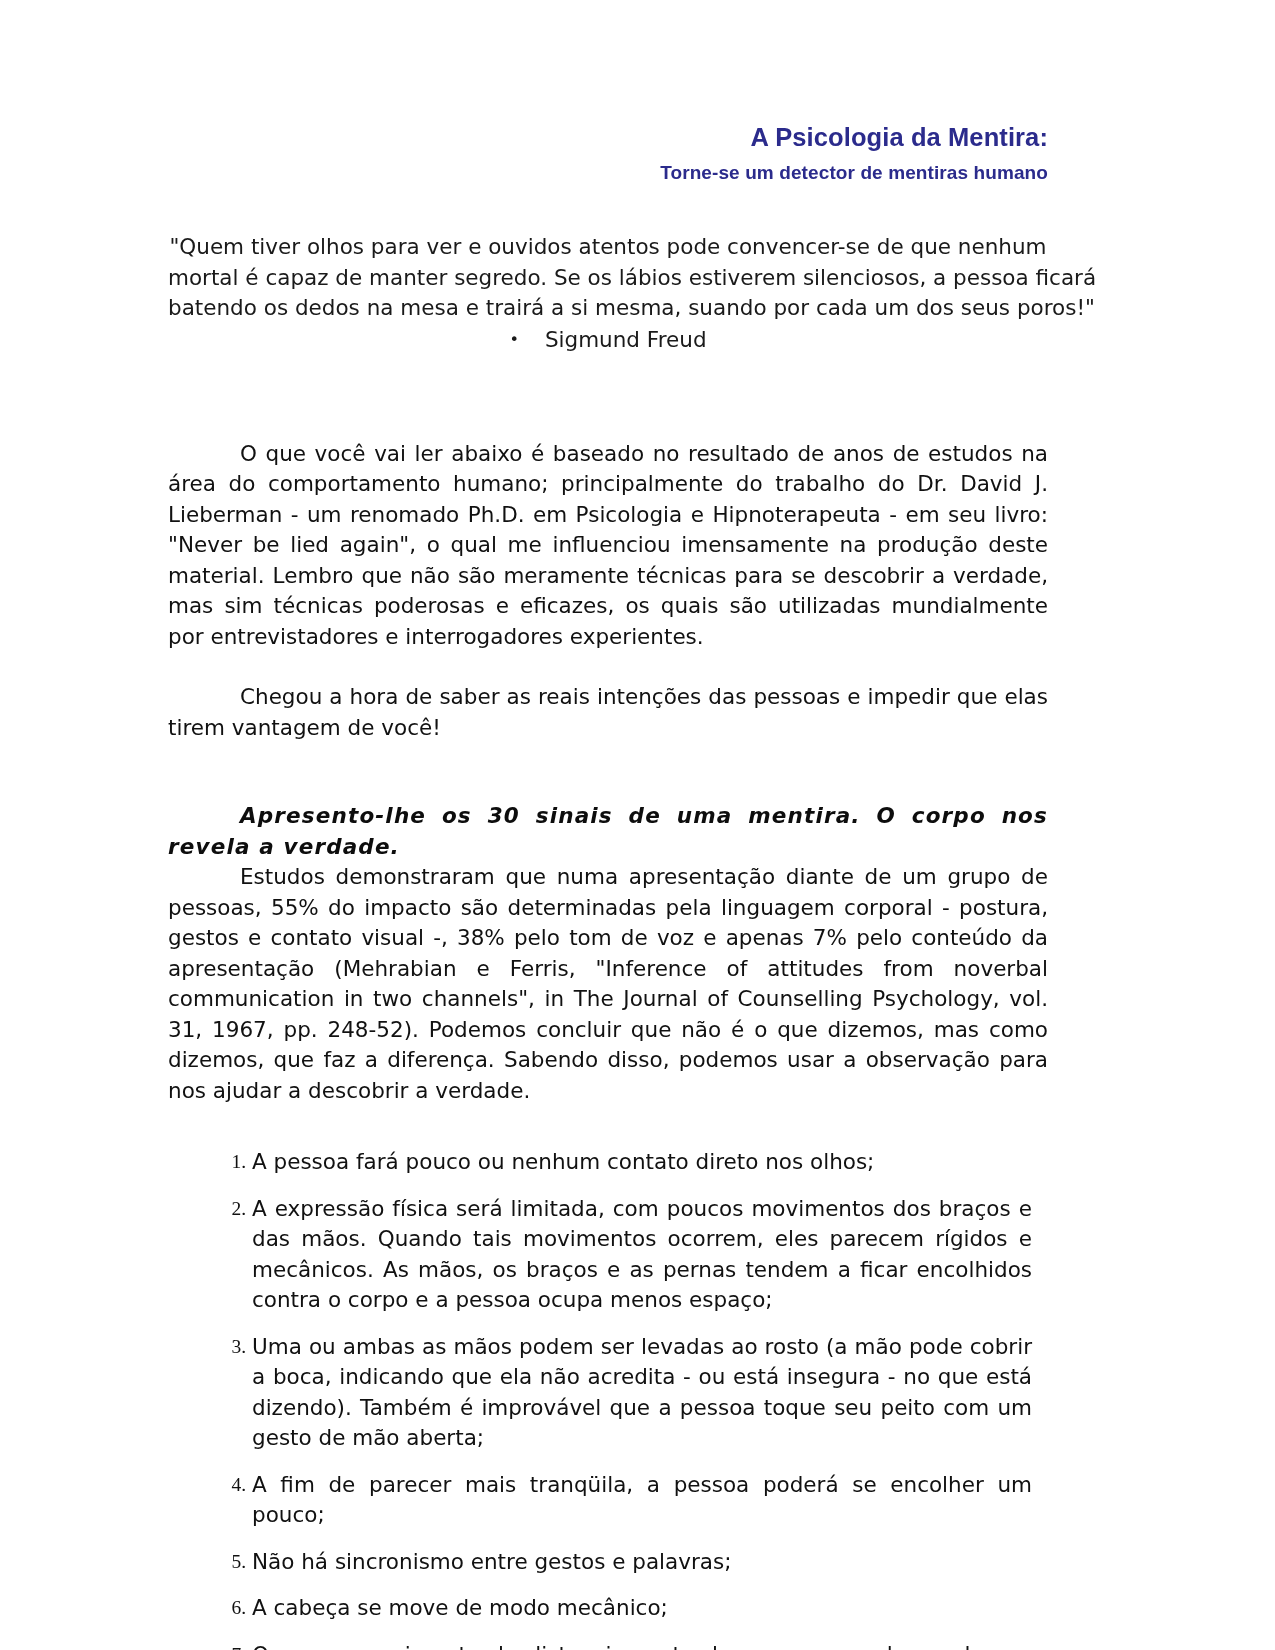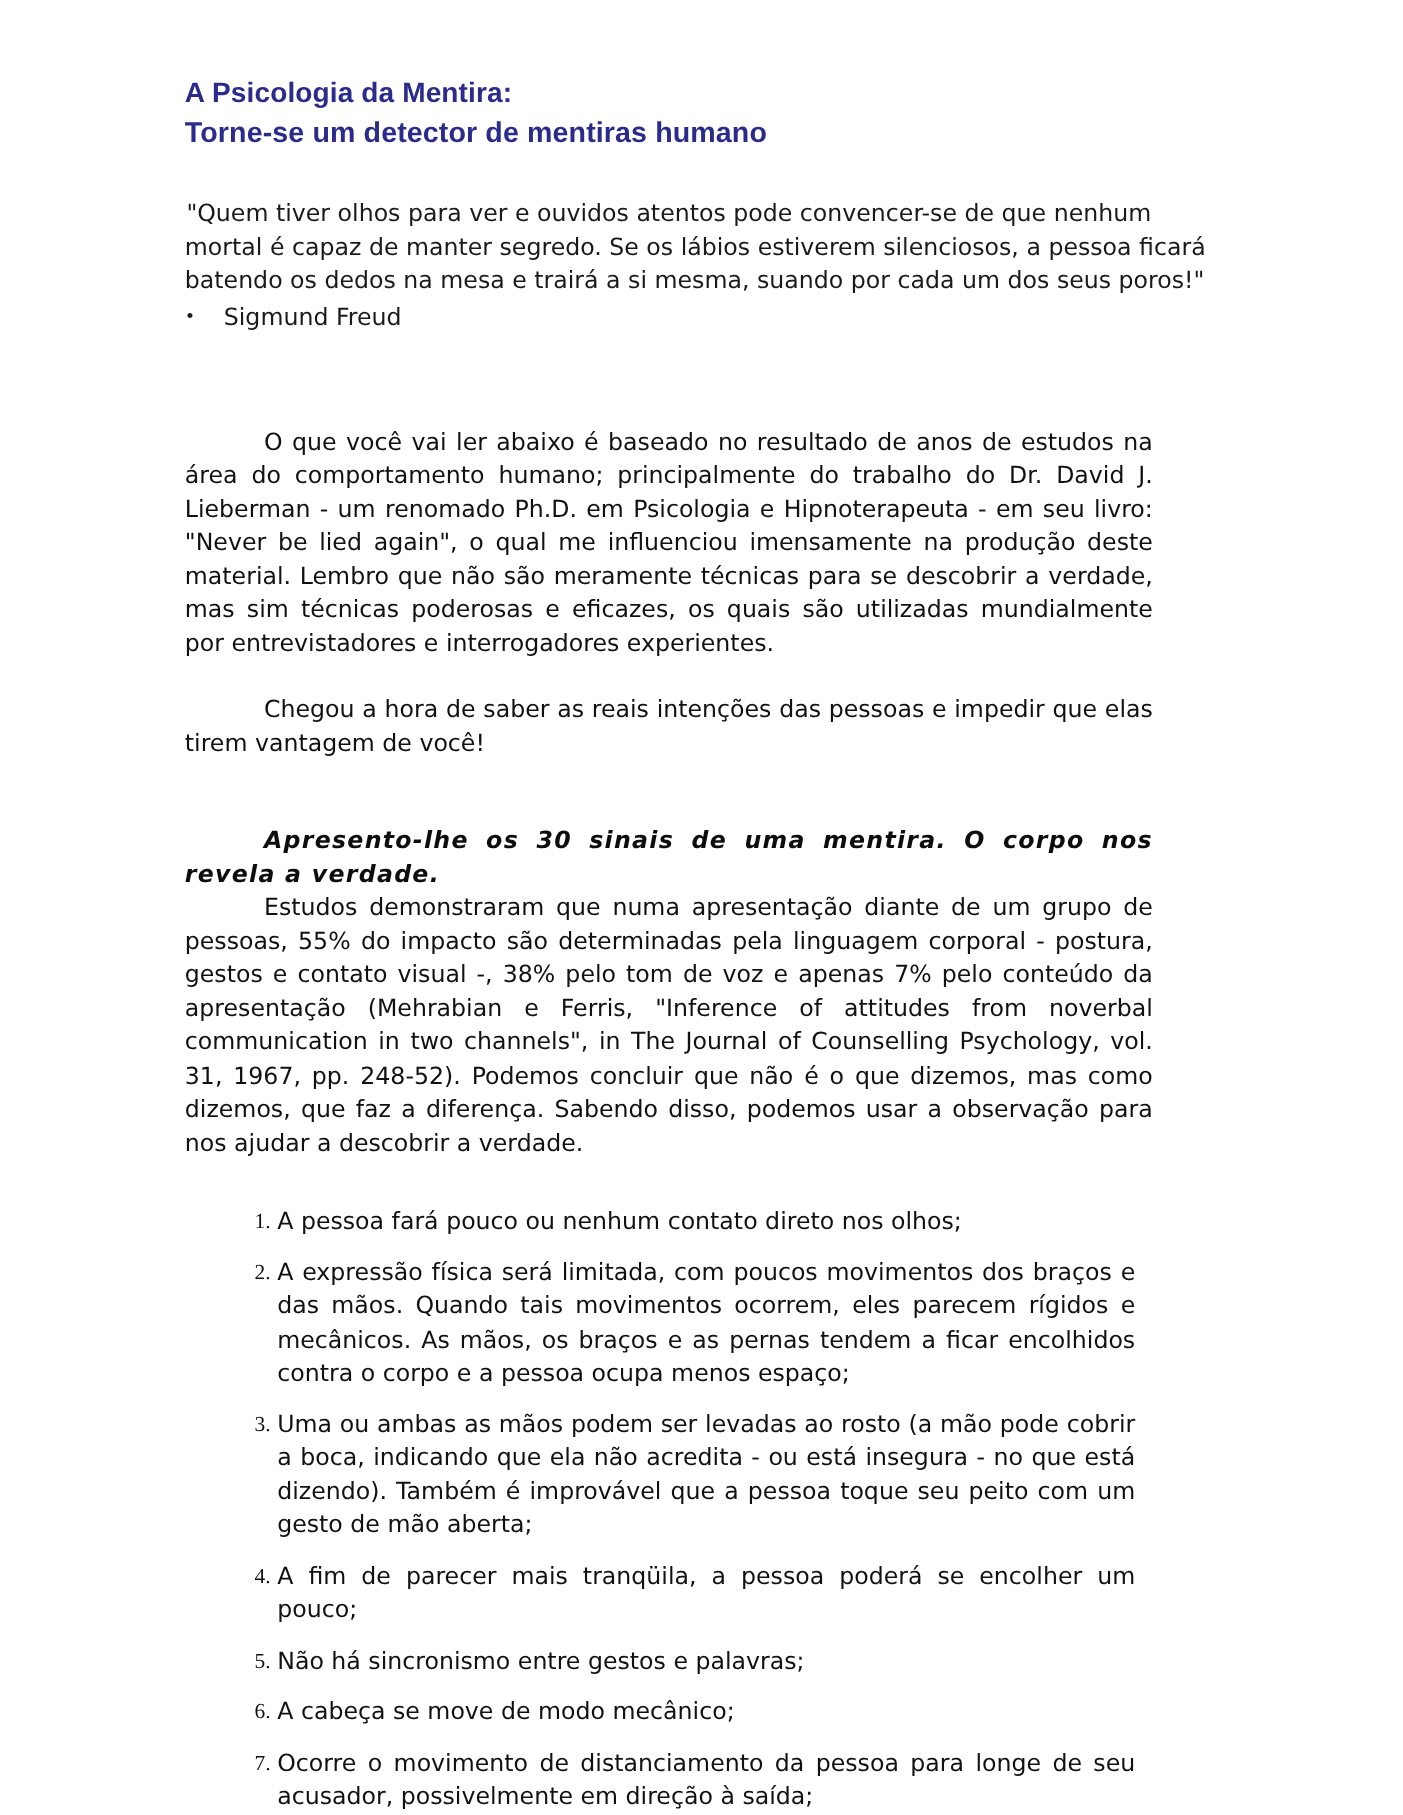--- a/index.html
+++ b/index.html
@@ -22,49 +22,49 @@
   }
   .content {
     position: absolute;
     left: 168px;
     top: 0;
     width: 880px;
   }
 
   
   .title-block {
-    padding-top: 68px;
-    text-align: left;
+    padding-top: 120px;
+    text-align: right;
   }
   .doc-title-line {
     font-family: "Liberation Sans", sans-serif;
     font-weight: bold;
     font-size: 25.5px;
     line-height: 35px;
     color: #2b2b8c;
     letter-spacing: 0.1px;
     white-space: nowrap;
   }
   .doc-title-line.second {
-    font-size: 26px;
+    font-size: 19px;
   }
 
   
   .quote-block {
     margin-top: 42px;
     text-align: center;
     font-size: 21.5px;
     line-height: 30.5px;
     color: #1a1a1a;
     font-family: "DejaVu Sans", sans-serif;
   }
   .quote-line { white-space: nowrap; }
   .quote-attrib {
     margin-top: 1px;
-    text-align: left;
+    text-align: center;
     font-size: 21.5px;
     line-height: 30px;
   }
   .quote-attrib .bullet-dot {
     display: inline-block;
     font-size: 16px;
     vertical-align: 2px;
     margin-right: 26px;
   }
 

